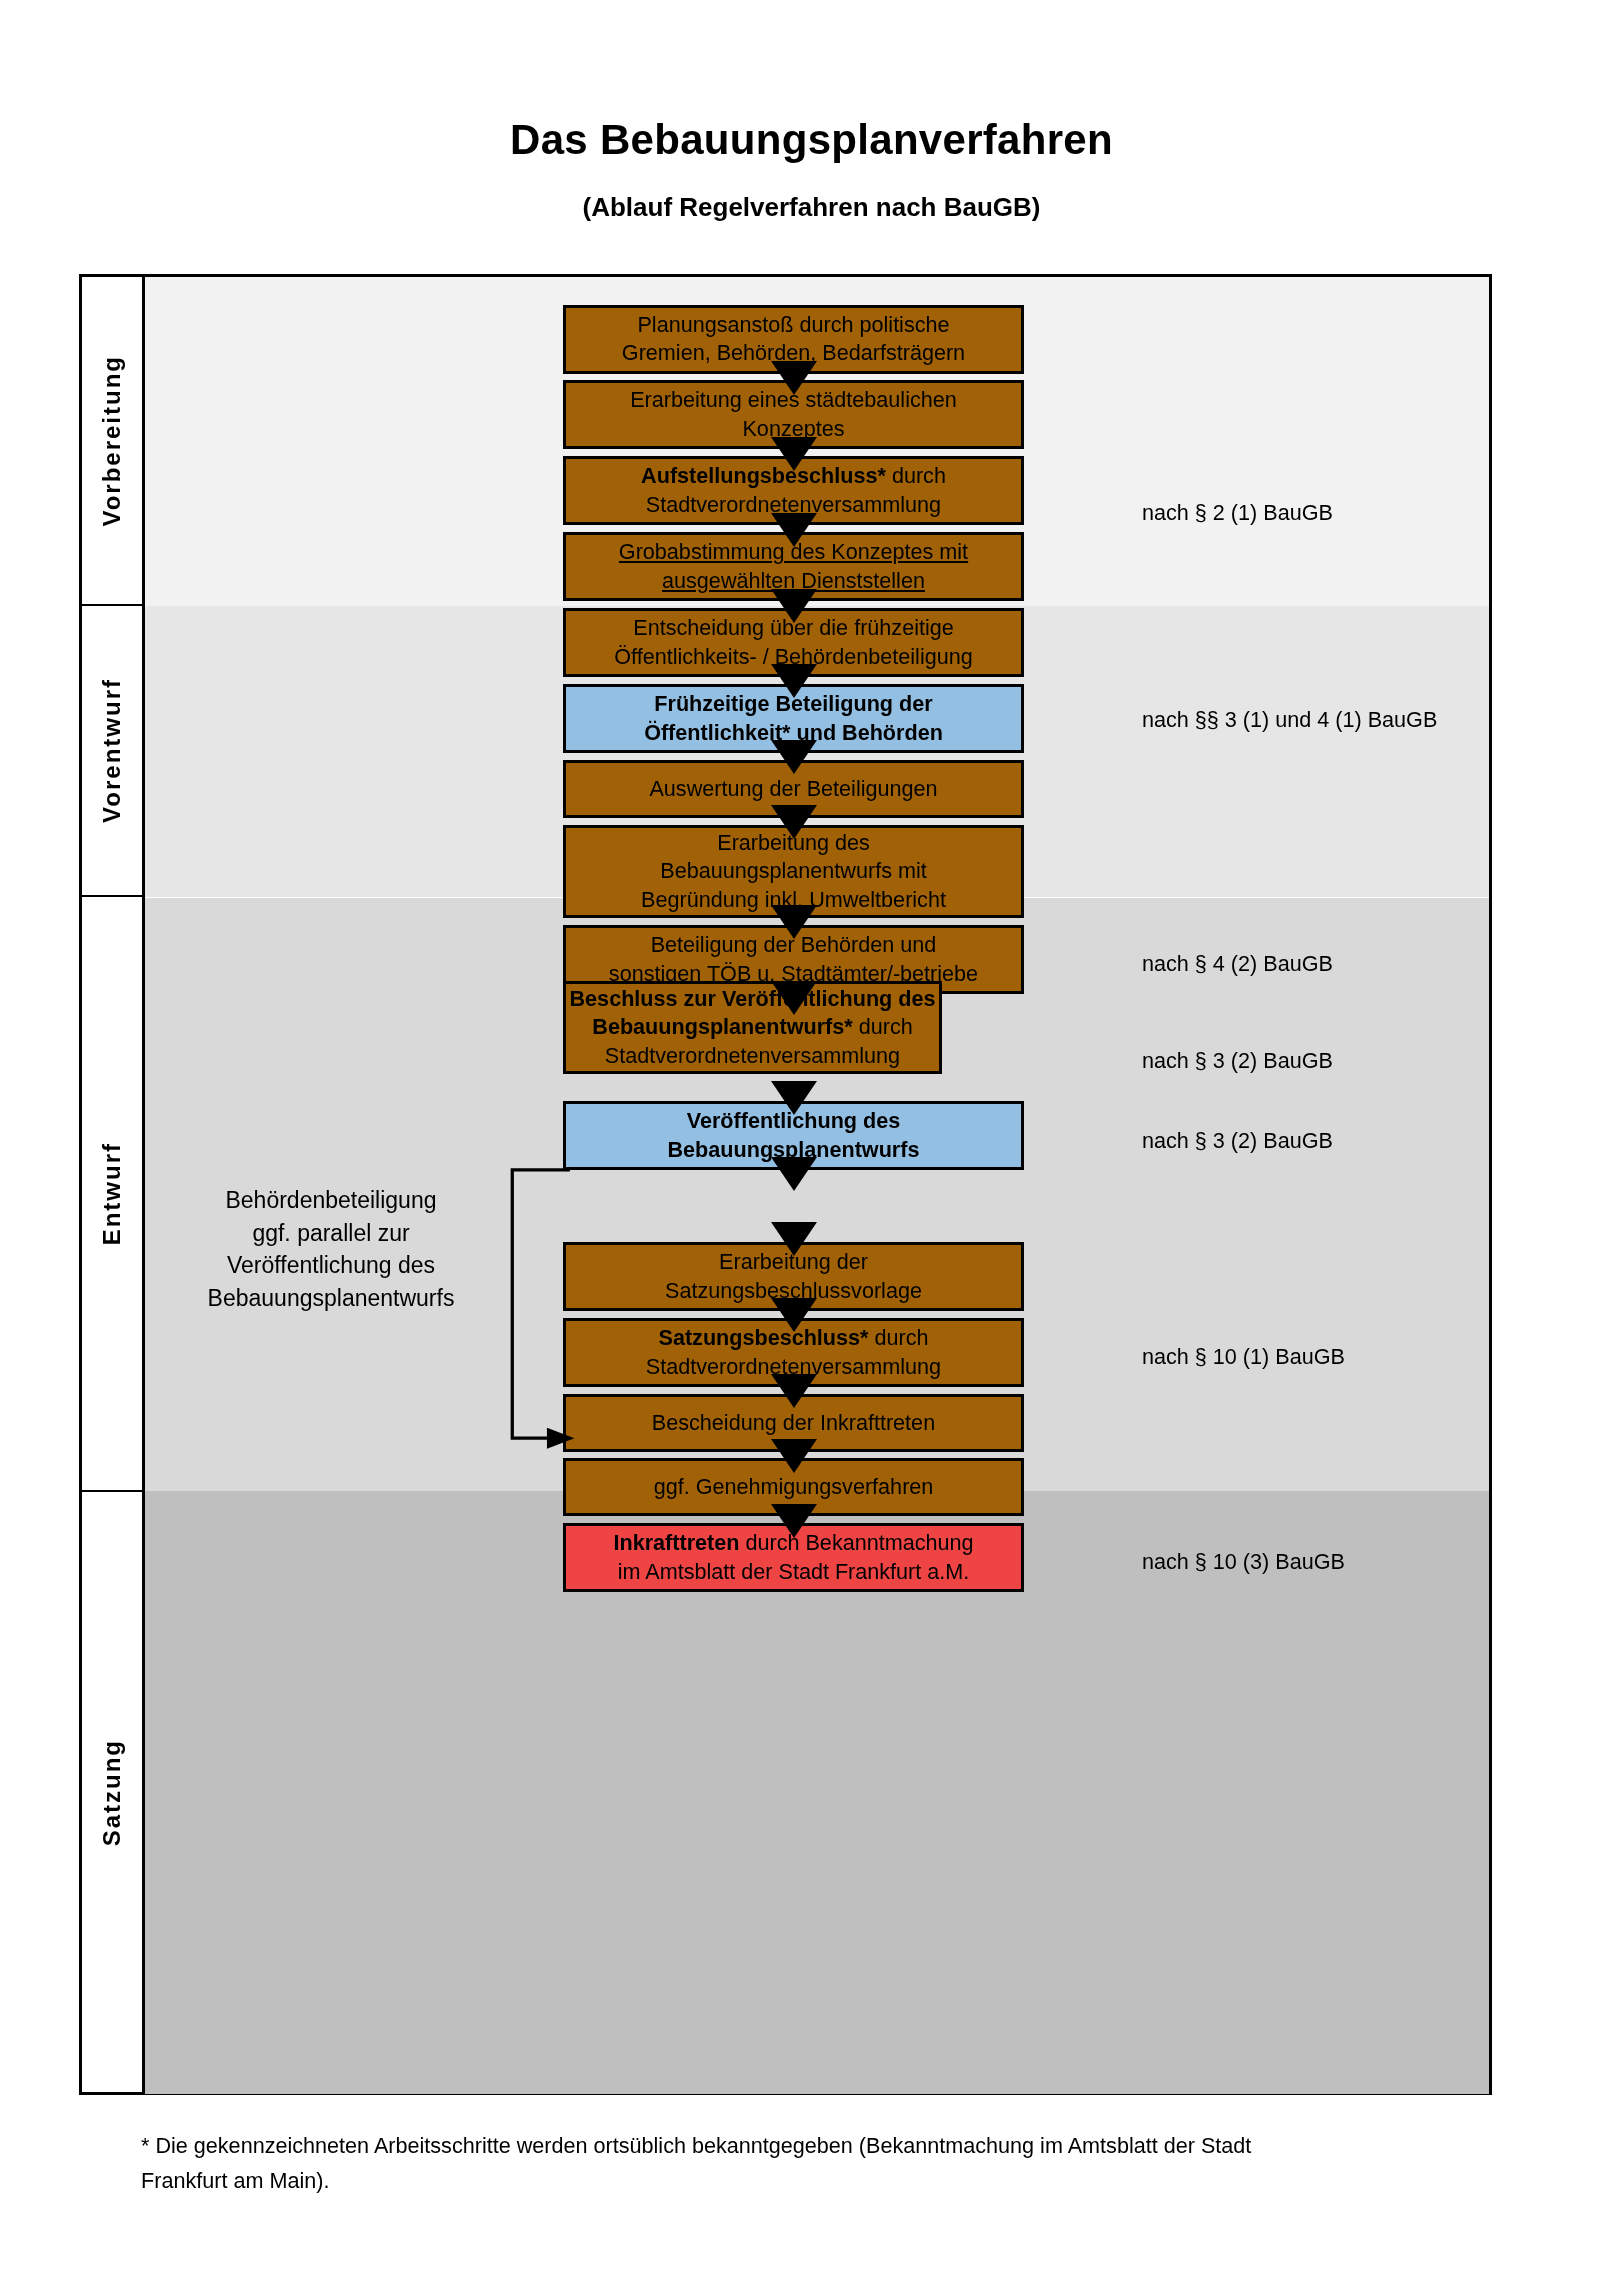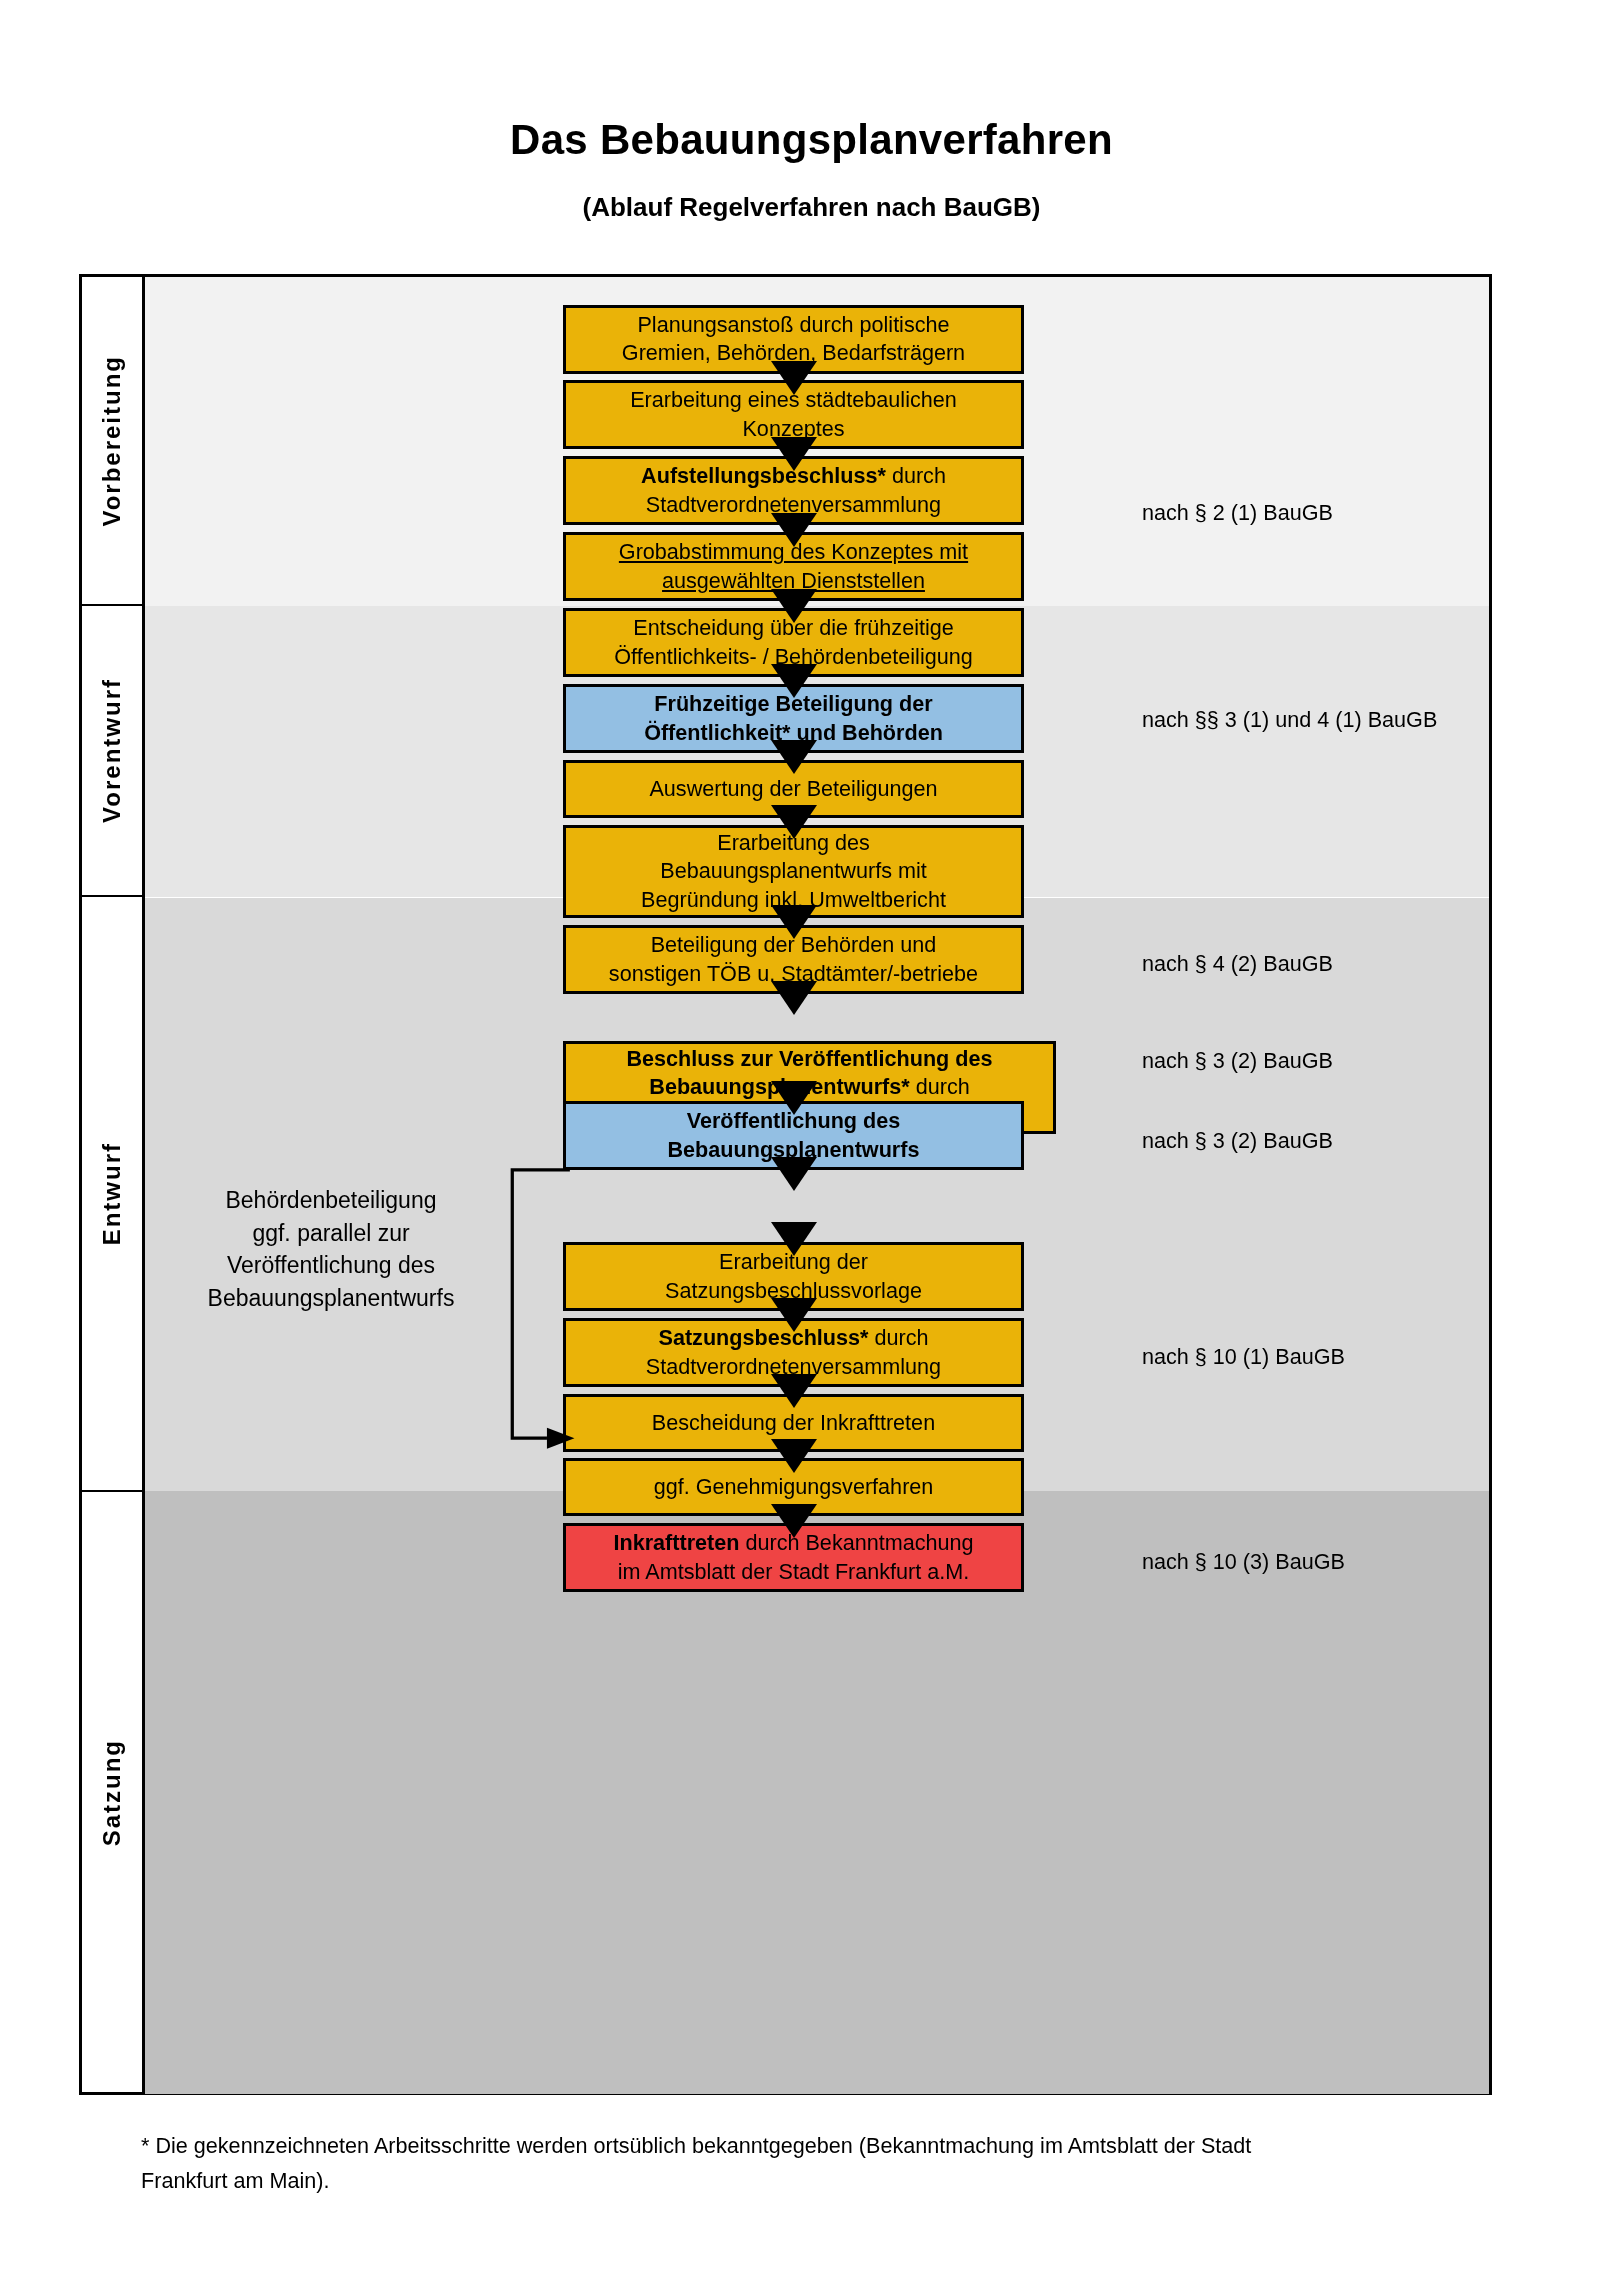--- a/index.html
+++ b/index.html
@@ -92,21 +92,21 @@
     position: absolute;
     left: 0;
     width: 100%;
   }
 
   
   .pbox {
     position: absolute;
     box-sizing: border-box;
     border: 3.3px solid #000000;
-    background: #eab308;
+    background: #a16207;
     display: flex;
     flex-direction: column;
     align-items: center;
     justify-content: center;
     text-align: center;
     font-size: 21.6px;
     line-height: 1.30;
     z-index: 4;
     padding: 0 6.5px;
   }
@@ -247,21 +247,21 @@
     <span class="ln">Begründung inkl. Umweltbericht</span>
   </div>
   <div class="darrow" style="left:689px; top:628px;"></div>
 
   <div class="pbox" style="left:481px; top:648px; width:461px; height:69px;">
     <span class="ln">Beteiligung der Behörden und</span>
     <span class="ln">sonstigen TÖB u. Stadtämter/-betriebe</span>
   </div>
   <div class="darrow" style="left:689px; top:704px;"></div>
 
-  <div class="pbox" style="left:481px; top:764px; width:493px; height:93px;align-items:center;">
+  <div class="pbox" style="left:481px; top:704px; width:379px; height:93px;align-items:center;">
     <span class="ln"><b>Beschluss zur Veröffentlichung des</b></span>
     <span class="ln"><b>Bebauungsplanentwurfs*</b> durch</span>
     <span class="ln">Stadtverordnetenversammlung</span>
   </div>
   <div class="darrow" style="left:689px; top:804px;"></div>
 
   <div class="pbox blue" style="left: 481px; top: 824px; width: 461px; height: 69px; font-weight: bold; background: rgb(147, 191, 227);">
     <span class="ln">Veröffentlichung des</span>
     <span class="ln">Bebauungsplanentwurfs</span>
   </div>

